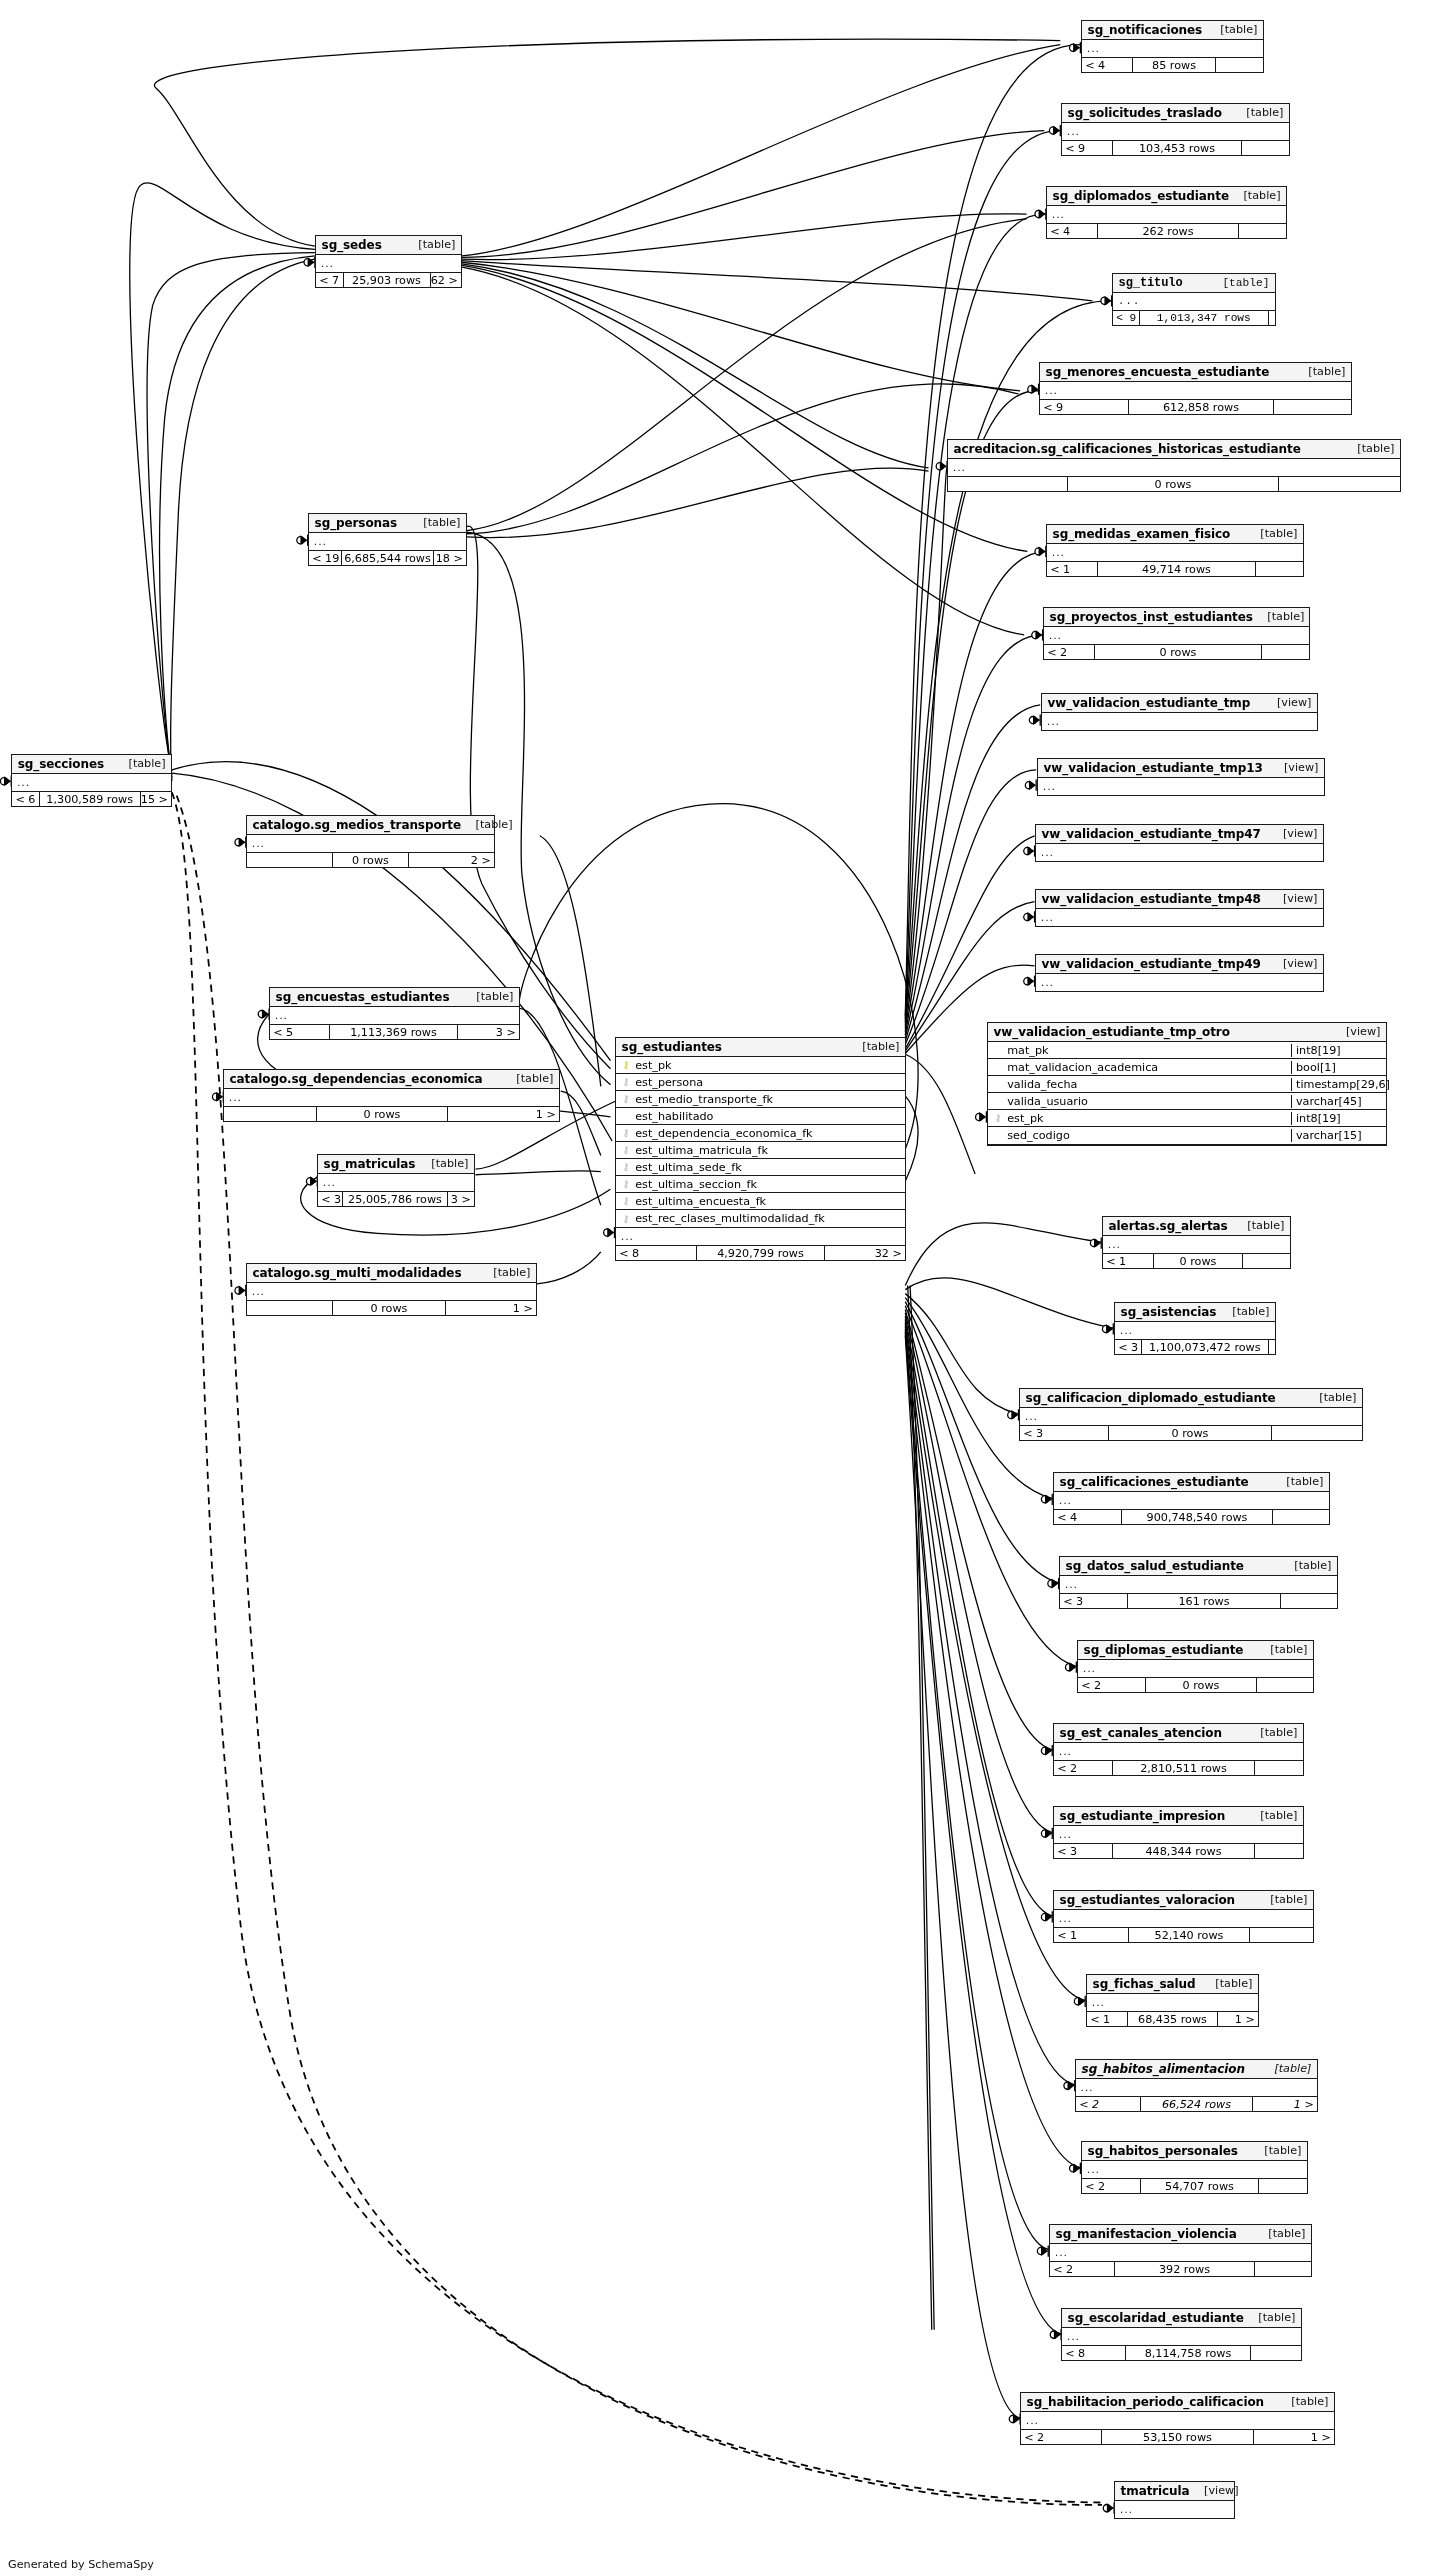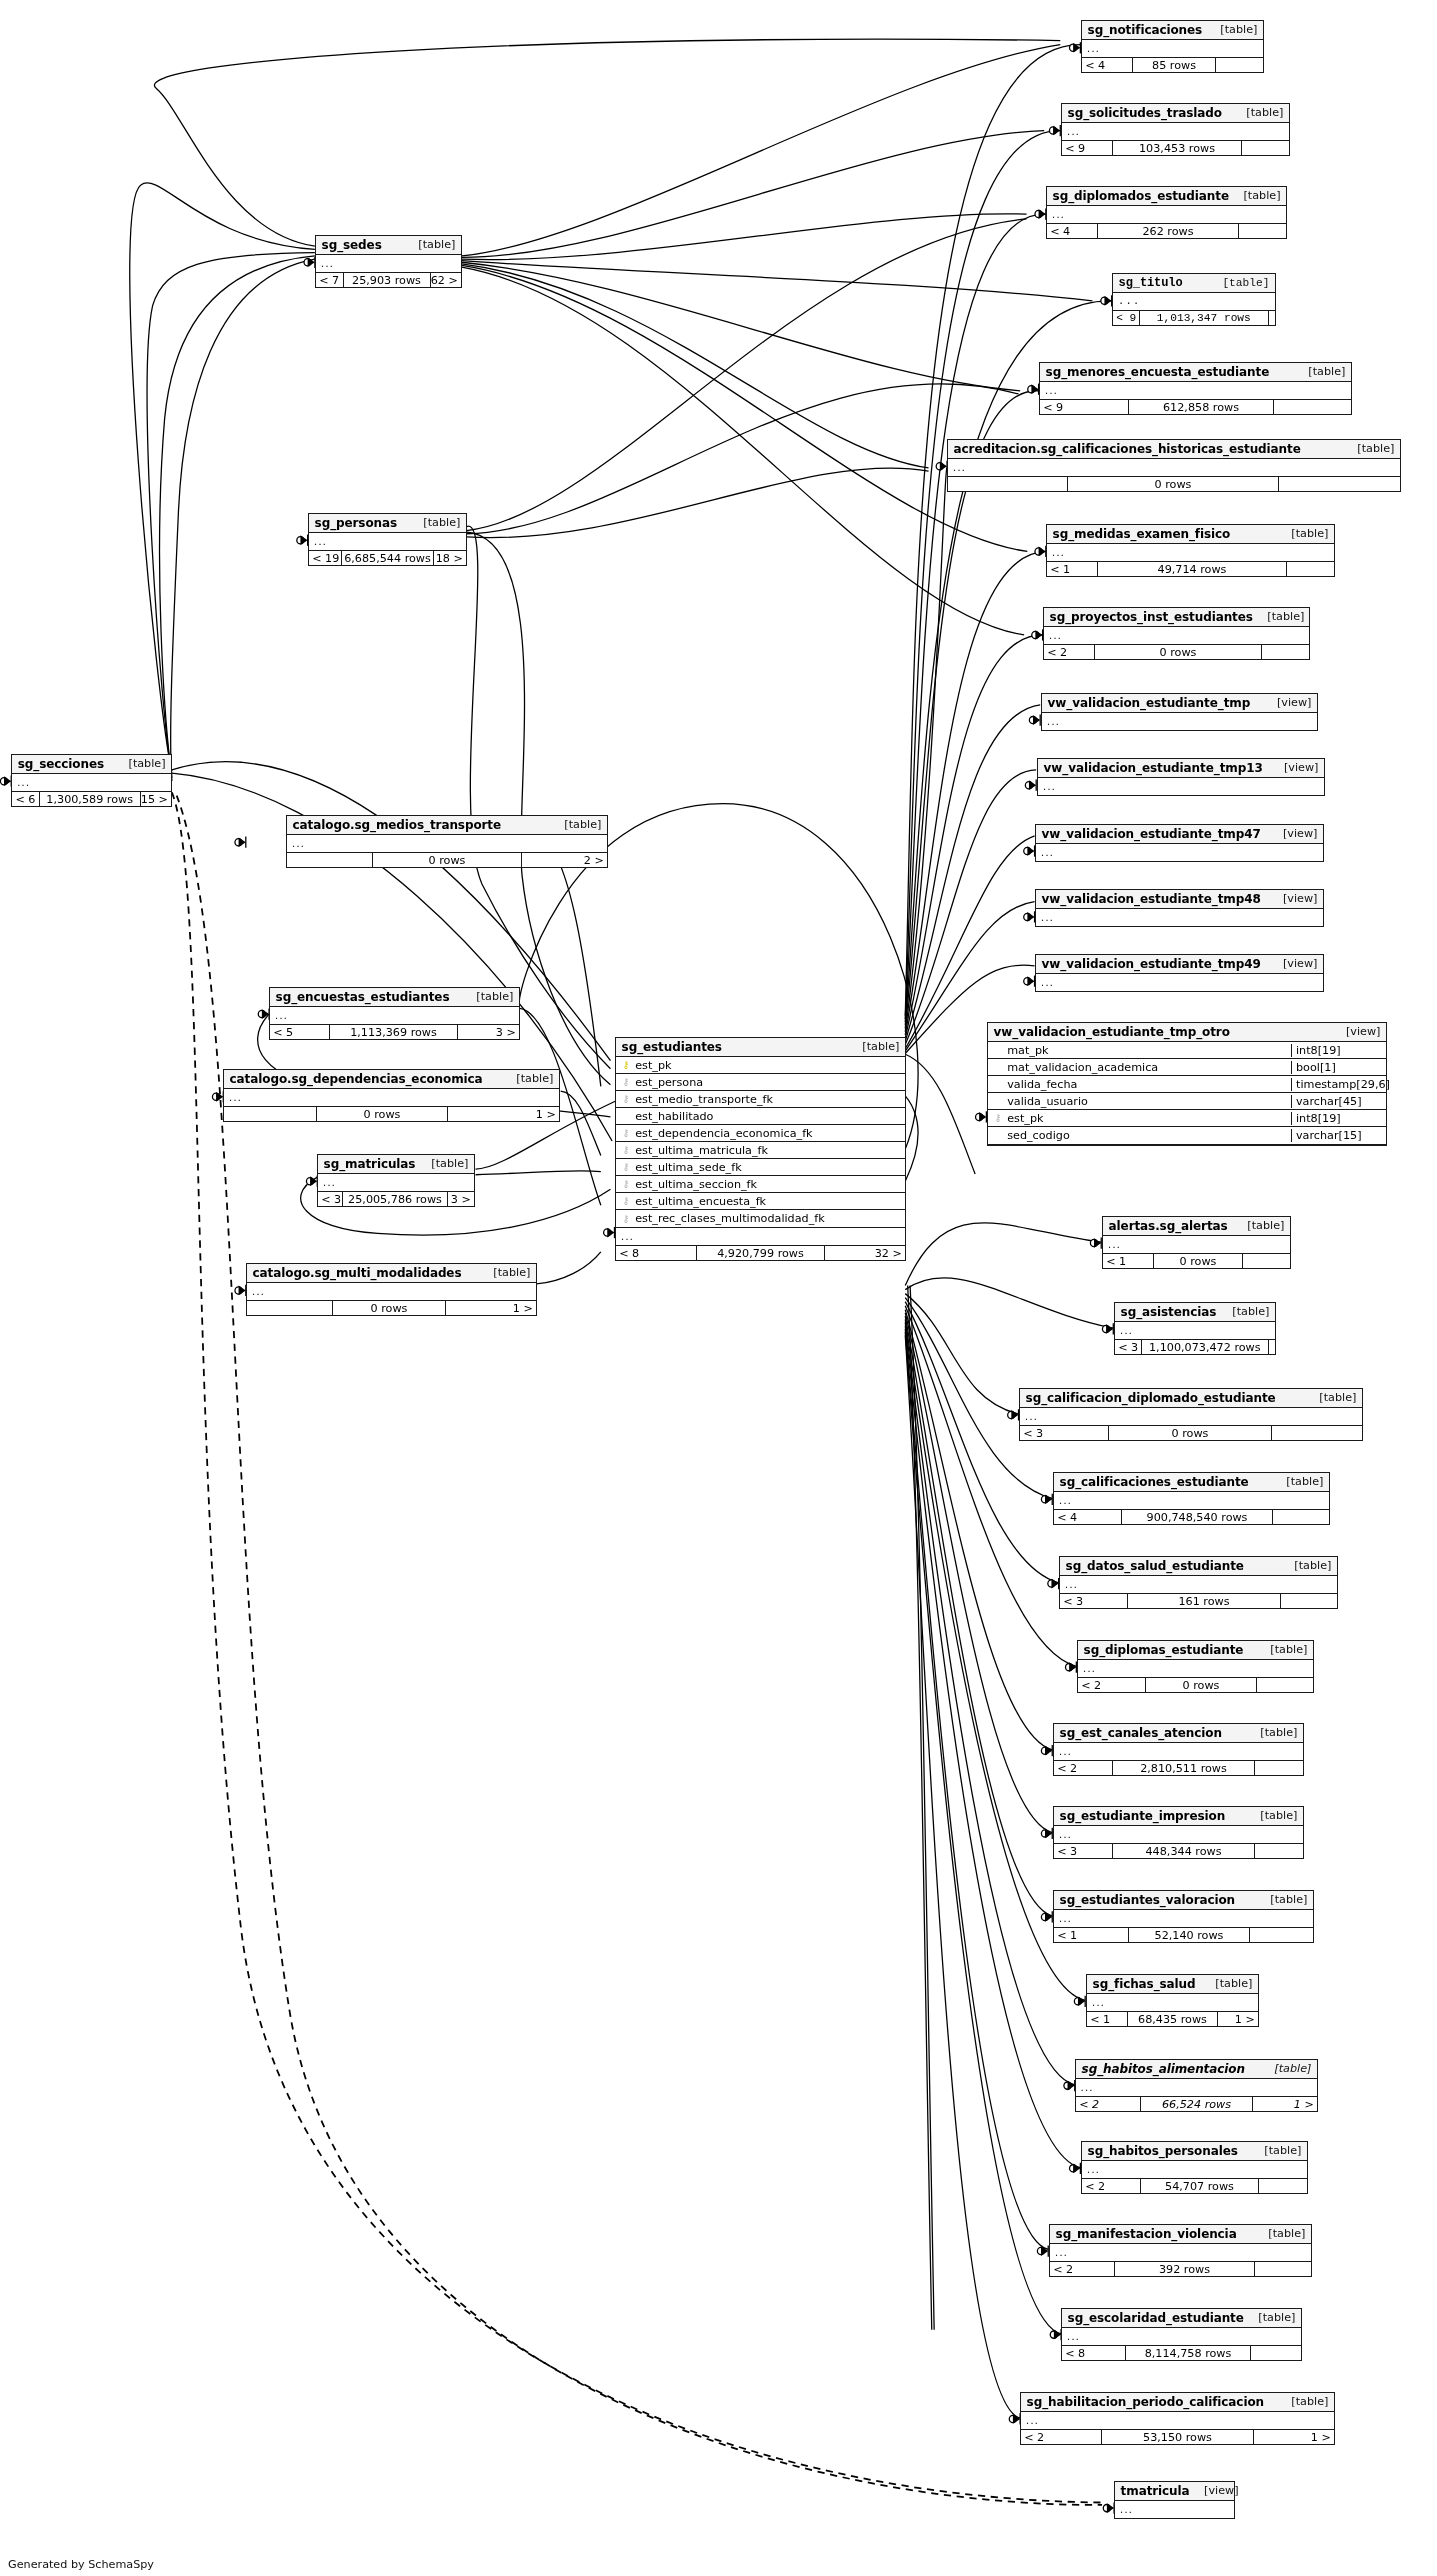--- a/index.html
+++ b/index.html
@@ -516,21 +516,21 @@
           <span class="tname">acreditacion.sg_calificaciones_historicas_estudiante</span>
           <span class="ttype">[table]</span>
         </div>
         <div class="node-body">...</div>
         <div class="node-foot">
           <div class="foot-cell foot-left" style="width: 119px; min-width: 119px;"></div>
           <div class="foot-cell foot-mid">0 rows</div>
           <div class="foot-cell foot-right" style="width: 121px; min-width: 121px;"></div>
         </div>
       </div>
-      <div class="node" id="node-6" style="left: 1046px; top: 524px; width: 289px;">
+      <div class="node" id="node-6" style="left: 1046px; top: 524px; width: 258px;">
         <div class="node-title">
           <span class="tname">sg_medidas_examen_fisico</span>
           <span class="ttype">[table]</span>
         </div>
         <div class="node-body">...</div>
         <div class="node-foot">
           <div class="foot-cell foot-left" style="width: 50px; min-width: 50px;">&lt; 1</div>
           <div class="foot-cell foot-mid">49,714 rows</div>
           <div class="foot-cell foot-right" style="width: 47px; min-width: 47px;"></div>
         </div>
@@ -836,21 +836,21 @@
           <span class="tname">sg_secciones</span>
           <span class="ttype">[table]</span>
         </div>
         <div class="node-body">...</div>
         <div class="node-foot">
           <div class="foot-cell foot-left" style="width: 26.5px; min-width: 26.5px;">&lt; 6</div>
           <div class="foot-cell foot-mid">1,300,589 rows</div>
           <div class="foot-cell foot-right" style="width: 30.5px; min-width: 30.5px;">15 &gt;</div>
         </div>
       </div>
-      <div class="node" id="node-33" style="left: 246px; top: 815px; width: 322px; margin-left: 40px;">
+      <div class="node" id="node-33" style="left: 246px; top: 815px; width: 249px;">
         <div class="node-title">
           <span class="tname">catalogo.sg_medios_transporte</span>
           <span class="ttype">[table]</span>
         </div>
         <div class="node-body">...</div>
         <div class="node-foot">
           <div class="foot-cell foot-left" style="width: 85px; min-width: 85px;"></div>
           <div class="foot-cell foot-mid">0 rows</div>
           <div class="foot-cell foot-right" style="width: 85px; min-width: 85px;">2 &gt;</div>
         </div>

